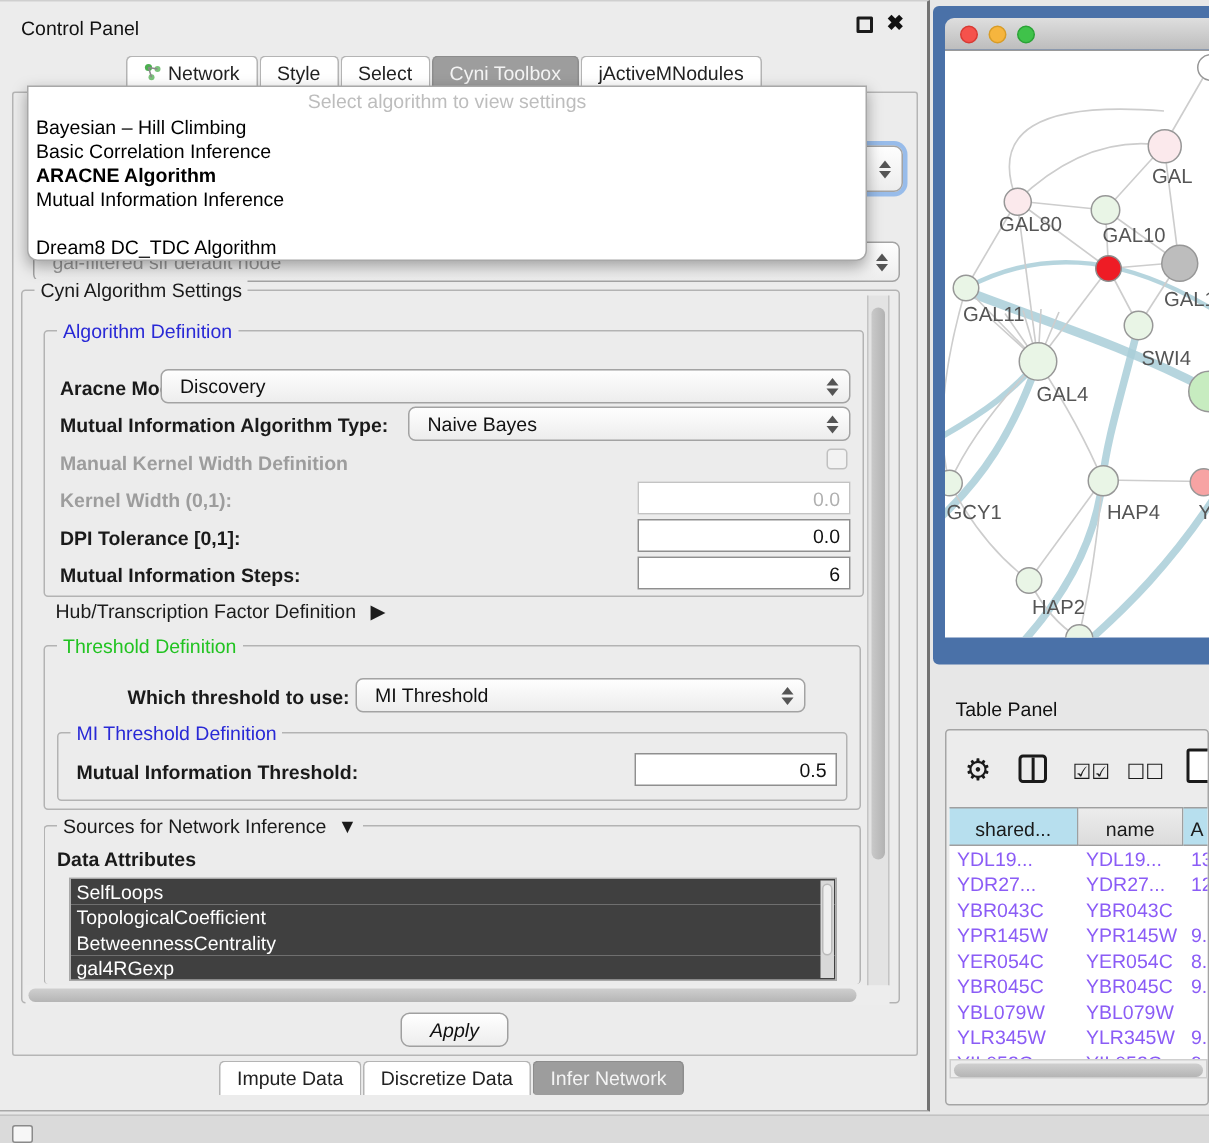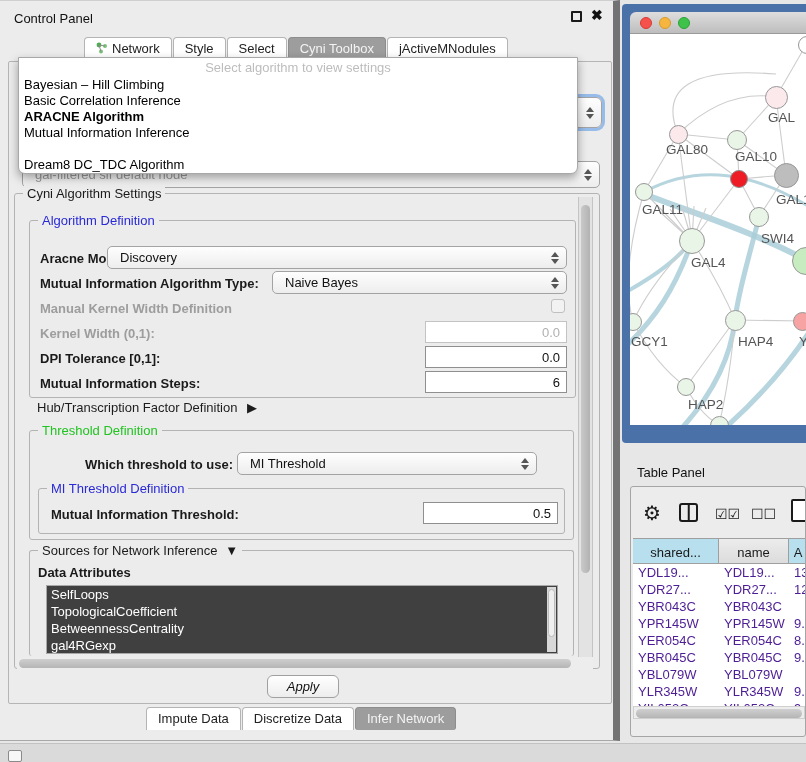--- a/index.html
+++ b/index.html
@@ -1,21 +1,21 @@
 <!DOCTYPE html>
 <html><head>
 <meta charset="utf-8">
 <style>
   * { margin:0; padding:0; box-sizing:border-box; }
   html,body { width:806px; height:762px; }
   body { font-family:"Liberation Sans", sans-serif; background:#e7e7e7; position:relative; overflow:hidden; font-size:13px; color:#1a1a1a; }
   .abs { position:absolute; }
 
   
-  #control-panel { left:0; top:0; width:620px; height:741px; background:#ececec; border-right:7px solid #737373; border-bottom:1px solid #a8a8a8; border-top:1px solid #cfcfcf; }
+  #control-panel { left:0; top:0; width:620px; height:741px; background:#ececec; border-right:2px solid #737373; border-bottom:1px solid #a8a8a8; border-top:1px solid #cfcfcf; }
   .cp-title { left:14px; top:10px; font-size:13px; color:#111; }
   .float-btn { left:571px; top:10px; width:11px; height:11px; border:2px solid #1a1a1a; border-radius:1px; }
   .close-btn { left:591px; top:6px; font-size:14px; font-weight:bold; color:#111; }
 
   
   .tabbar { left:84px; top:36px; height:23px; display:flex; }
   .tab { background:#fff; border:1px solid #b4b4b4; border-bottom:none; border-radius:4px 4px 0 0; padding:3px 11px 0 11px; height:23px; font-size:13px; color:#222; margin-right:1px; display:flex; align-items:flex-start; gap:4px; }
   .tab.sel { background:#9d9d9d; color:#f4f4f4; border-color:#8d8d8d; }
   .tab .ticon { margin-top:1px; }
 
@@ -87,21 +87,21 @@
   .tp-title { left:637px; top:465px; font-size:13px; color:#111; }
   #table-panel { left:630px; top:486px; width:176px; height:251px; background:#ececec; border:1px solid #a5a5a5; border-radius:3px; overflow:hidden; }
   .tp-icon { position:absolute; color:#1a1a1a; }
   .col-icon { width:19px; height:19px; border:2.5px solid #1a1a1a; border-radius:3px; }
   .col-icon:before { content:""; position:absolute; left:50%; top:0; bottom:0; width:2.5px; background:#1a1a1a; transform:translateX(-50%); }
   .file-icon { width:17px; height:23px; border:2.5px solid #1a1a1a; border-radius:2px; background:#fff; }
   .tbl { position:absolute; left:2px; width:174px; background:#fff; }
   .th { position:absolute; top:0; height:26px; font-size:13px; text-align:center; padding-top:6px; border-right:1px solid #9f9f9f; border-top:1px solid #9f9f9f; border-bottom:1px solid #9f9f9f; background:linear-gradient(#ececec,#dcdcdc); overflow:hidden; white-space:nowrap; }
   .th.hl { background:#b7dfee; }
   .tr { position:absolute; left:0; width:174px; height:17px; }
-  .td { position:absolute; top:0; height:17px; font-size:13px; padding:1px 0 0 5px; white-space:nowrap; overflow:hidden; color:#4c1d95; }
+  .td { position:absolute; top:0; height:17px; font-size:13px; padding:1px 0 0 5px; white-space:nowrap; overflow:hidden; color:#8b5cf6; }
 
   
   #bottom-strip { left:0; top:743px; width:806px; height:19px; background:#dadada; border-top:1px solid #c2c2c2; }
   #bottom-strip .mini { position:absolute; left:8px; top:6px; width:14px; height:12px; border:1px solid #8a8a8a; background:#f7f7f7; border-radius:2px; }
 </style>
 </head>
 <body>
 
 <div id="control-panel" class="abs">
 

